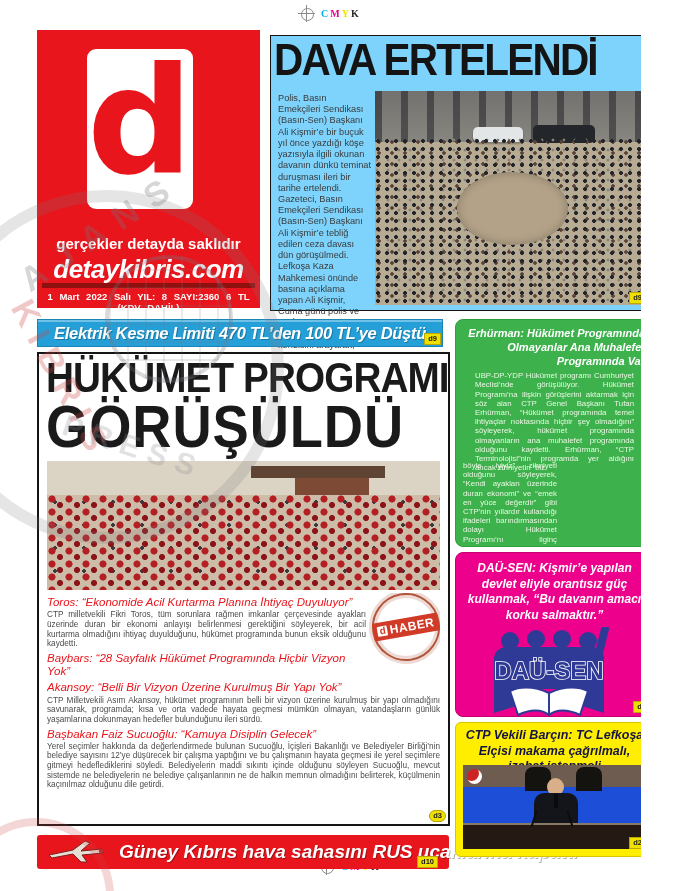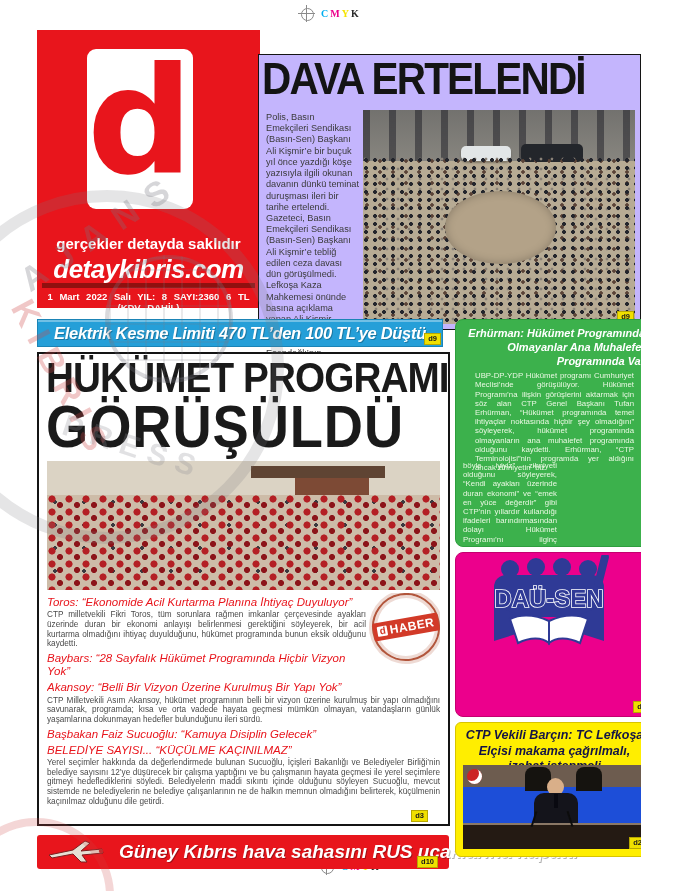--- a/index.html
+++ b/index.html
@@ -34,21 +34,21 @@
     background:
       repeating-linear-gradient(0deg,rgba(120,120,128,0.16) 0 2px,transparent 2px 18px),
       repeating-linear-gradient(90deg,rgba(120,120,128,0.16) 0 2px,transparent 2px 18px);}
   .wm-word{font-weight:900;position:absolute;}
   #wm-w1{left:8px;top:212px;font-size:34px;letter-spacing:14px;color:rgba(120,120,128,0.30);transform:rotate(-34deg);}
   #wm-w2{left:-26px;top:360px;font-size:34px;letter-spacing:10px;color:rgba(205,70,70,0.30);transform:rotate(62deg);}
   #wm-w3{left:60px;top:430px;font-size:30px;letter-spacing:9px;color:rgba(140,140,145,0.26);transform:rotate(18deg);}
   #wm-circle2{left:-42px;top:818px;width:140px;height:140px;border:8px solid rgba(205,70,70,0.22);border-radius:50%;}
 
   
-  #lead{left:258px;top:35px;width:381px;height:274px;border:1.5px solid #141414;background:#c4b5fd;margin-top:19px;}
+  #lead{left:270px;top:35px;width:381px;height:274px;border:1.5px solid #141414;background:#7dd3fc;}
   #lead-hl{left:3px;top:0px;font-size:45px;font-weight:900;color:#141414;letter-spacing:-2px;
            transform:scaleX(0.90);transform-origin:left top;white-space:nowrap;line-height:1.08;}
   #lead-body{left:7px;top:57px;width:93px;bottom:5px;font-size:9.2px;line-height:1.22;color:#3a3a3a;}
   #lead-photo{left:104px;right:5px;top:55px;bottom:5px;overflow:hidden;
      background:linear-gradient(#94928a 0 24%, #b4a django 0 0);}
   #lead-photo{background:linear-gradient(#908e86 0 24%, #b7ab94 24% 100%);}
   #lp-windows{left:0;right:0;top:0;height:24%;
      background:repeating-linear-gradient(90deg,rgba(35,35,42,0.55) 0 7px,transparent 7px 26px),
                 linear-gradient(rgba(60,60,66,0.35),rgba(60,60,66,0.1));}
   #lp-car1{left:36%;top:17%;width:50px;height:15px;background:#e2e6e7;border-radius:5px;box-shadow:0 2px 2px rgba(0,0,0,0.3);}
@@ -216,42 +216,42 @@
           <span id="stamp-d">d</span>
           <span id="stamp-label">HABER</span>
         </div>
       </div>
       <div class="sec-h">Toros: “Ekonomide Acil Kurtarma Planına İhtiyaç Duyuluyor”</div>
       <div class="sec-b">CTP milletvekili Fikri Toros, tüm sorunlara rağmen imkanlar çerçevesinde ayakları üzerinde duran bir ekonomi anlayışı belirlenmesi gerektiğini söyleyerek, bir acil kurtarma olmadığını ihtiyaç duyulduğunu, hükümet programında bunun eksik olduğunu kaydetti.</div>
       <div class="sec-h">Baybars: “28 Sayfalık Hükümet Programında Hiçbir Vizyon Yok”</div>
       <div class="sec-h">Akansoy: “Belli Bir Vizyon Üzerine Kurulmuş Bir Yapı Yok”</div>
       <div class="sec-b">CTP Milletvekili Asım Akansoy, hükümet programının belli bir vizyon üzerine kurulmuş bir yapı olmadığını savunarak, programda; kısa ve orta vadede hayata geçmesi mümkün olmayan, vatandaşların günlük yaşamlarına dokunmayan hedefler bulunduğunu ileri sürdü.</div>
       <div class="sec-h">Başbakan Faiz Sucuoğlu: “Kamuya Disiplin Gelecek”</div>
-      <div class="sec-h">BELEDİYE SAYISI... “KÜÇÜLME KAÇINILMAZ”</div>
       <div class="sec-b">Yerel seçimler hakkında da değerlendirmede bulunan Sucuoğlu, İçişleri Bakanlığı ve Belediyeler Birliği’nin belediye sayısını 12’ye düşürecek bir çalışma yaptığını ve bu çalışmanın hayata geçmesi ile yerel seçimlere gitmeyi hedeflediklerini söyledi. Belediyelerin maddi sıkıntı içinde olduğunu söyleyen Sucuoğlu, mevcut sistemde ne belediyelerin ne belediye çalışanlarının ne de halkın memnun olmadığını belirterek, küçülmenin kaçınılmaz olduğunu dile getirdi.</div>
     </div>
-    <div class="tag" style="right:20px;bottom:2px;">d3</div>
+    <div class="tag" style="right:2px;bottom:2px;border-radius:6px;">d3</div>
   </div>
 
   <div id="banner" class="abs">
     <svg id="plane" width="62" height="28" viewBox="0 0 62 28">
       <polygon points="4,17 28,12 40,3 45,5 36,13 57,11 58,15 37,17 42,24 36,24 28,16 7,20" fill="#e6e0d4" stroke="#7a2020" stroke-width="1"></polygon>
       <circle cx="56" cy="13" r="2.2" fill="#c03030"></circle>
     </svg>
     <span>Güney Kıbrıs hava sahasını RUS uçaklarına kapattı</span>
     <div class="tag" style="right:11px;bottom:1px;">d10</div>
   </div>
 
   <div id="greenbox" class="abs">
     <div id="green-hl">Erhürman: Hükümet Programında Olmayanlar Ana Muhalefet Programında Var</div>
     <div id="green-body">UBP-DP-YDP Hükümet programı Cumhuriyet Meclisi’nde görüşülüyor. Hükümet Programı’na ilişkin görüşlerini aktarmak için söz alan CTP Genel Başkanı Tufan Erhürman, “Hükümet programında temel ihtiyaçlar noktasında hiçbir şey olmadığını” söyleyerek, hükümet programında olmayanların ana muhalefet programında olduğunu kaydetti. Erhürman, “CTP Terminolojisi”nin programda yer aldığını ancak zihniyetin “biz</div>
     <div id="green-body2">böyle iyiyiz” zihniyeti olduğunu söyleyerek, “Kendi ayakları üzerinde duran ekonomi” ve “emek en yüce değerdir” gibi CTP’nin yıllardır kullandığı ifadeleri barındırmasından dolayı Hükümet Programı’nı ilginç bulduğunu ifade etti. Erhürman, “Terminolojiyi başka zihniyet başka... CTP Terminolojisi programda yer almış ama zihniyeti yer almış mı, o ayrı konu” dedi.</div>
   </div>
 
   <div id="pinkbox" class="abs">
+    <div id="pink-hl">DAÜ-SEN: Kişmir’e yapılan devlet eliyle orantısız güç kullanmak, “Bu davanın amacı korku salmaktır.”</div>
     <svg width="150" height="100" viewBox="0 0 150 100" style="display:block;margin:2px auto 0 auto;">
       <g fill="#2f3a96">
         <circle cx="30" cy="14" r="9"></circle>
           <circle cx="56" cy="12" r="9"></circle>
           <circle cx="82" cy="12" r="9"></circle>
           <circle cx="108" cy="14" r="9"></circle>
         <rect x="14" y="20" width="110" height="42" rx="12"></rect>
         <rect x="118" y="-2" width="8" height="34" rx="4" transform="rotate(14 122 14)"></rect>
         <path d="M14 50 L14 86 L64 70 Z"></path>
           <path d="M124 50 L124 86 L74 70 Z"></path>

